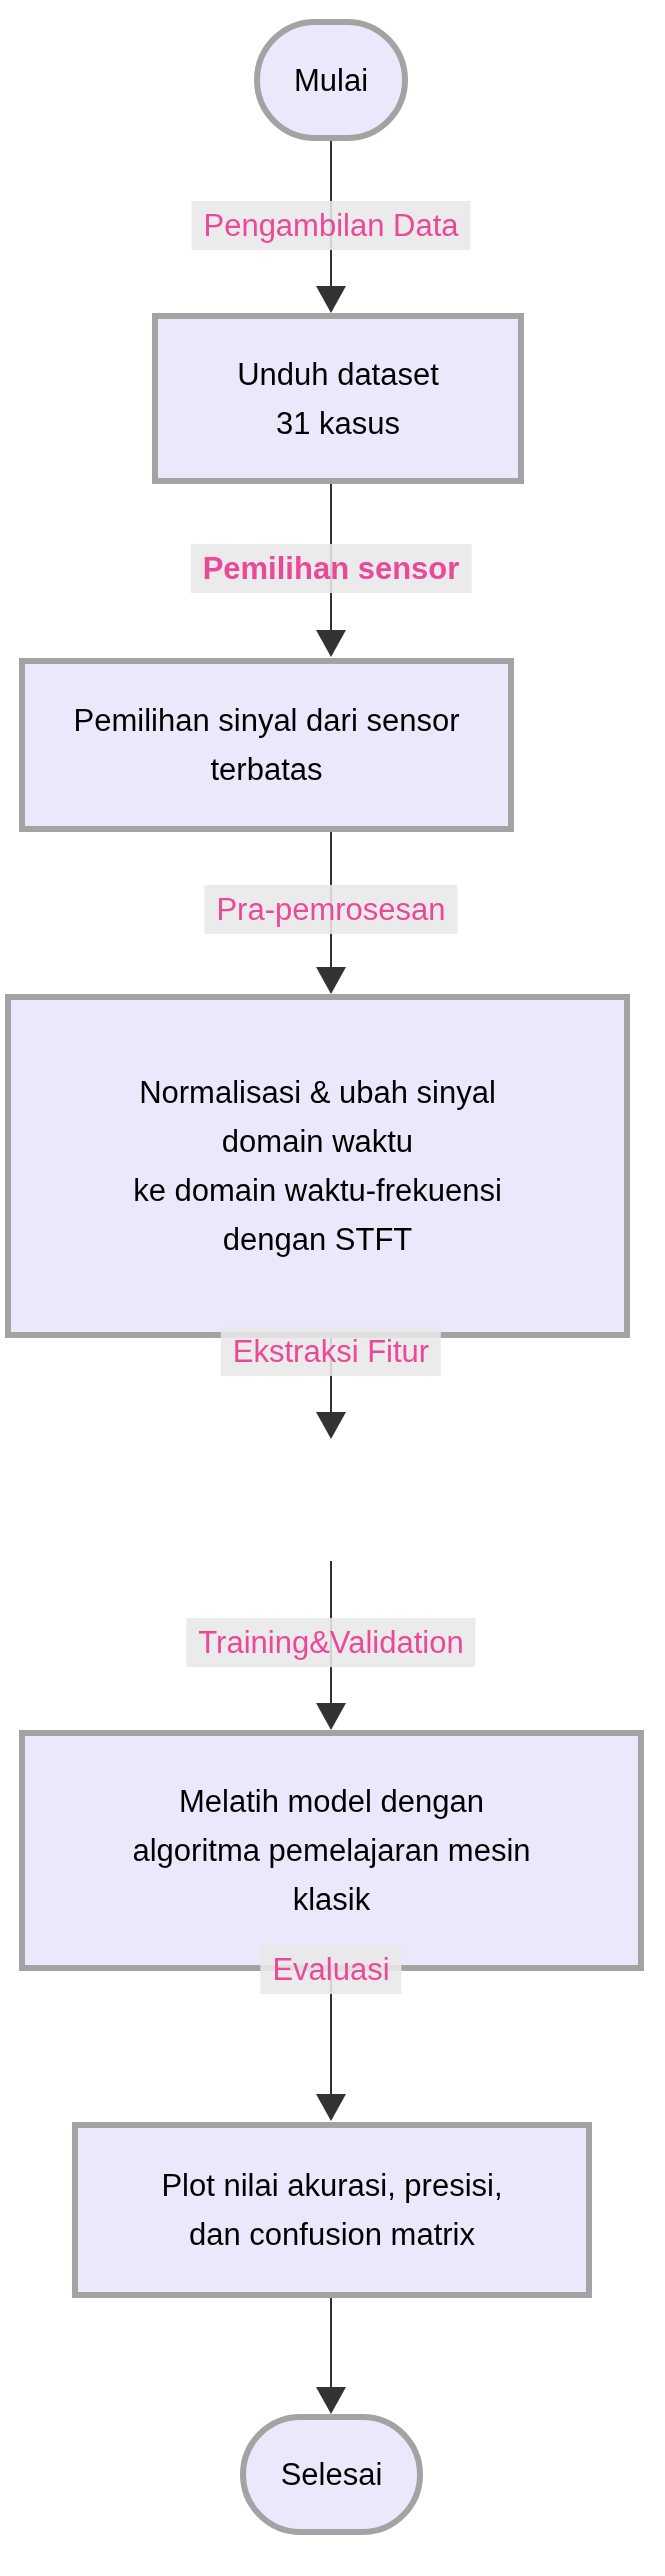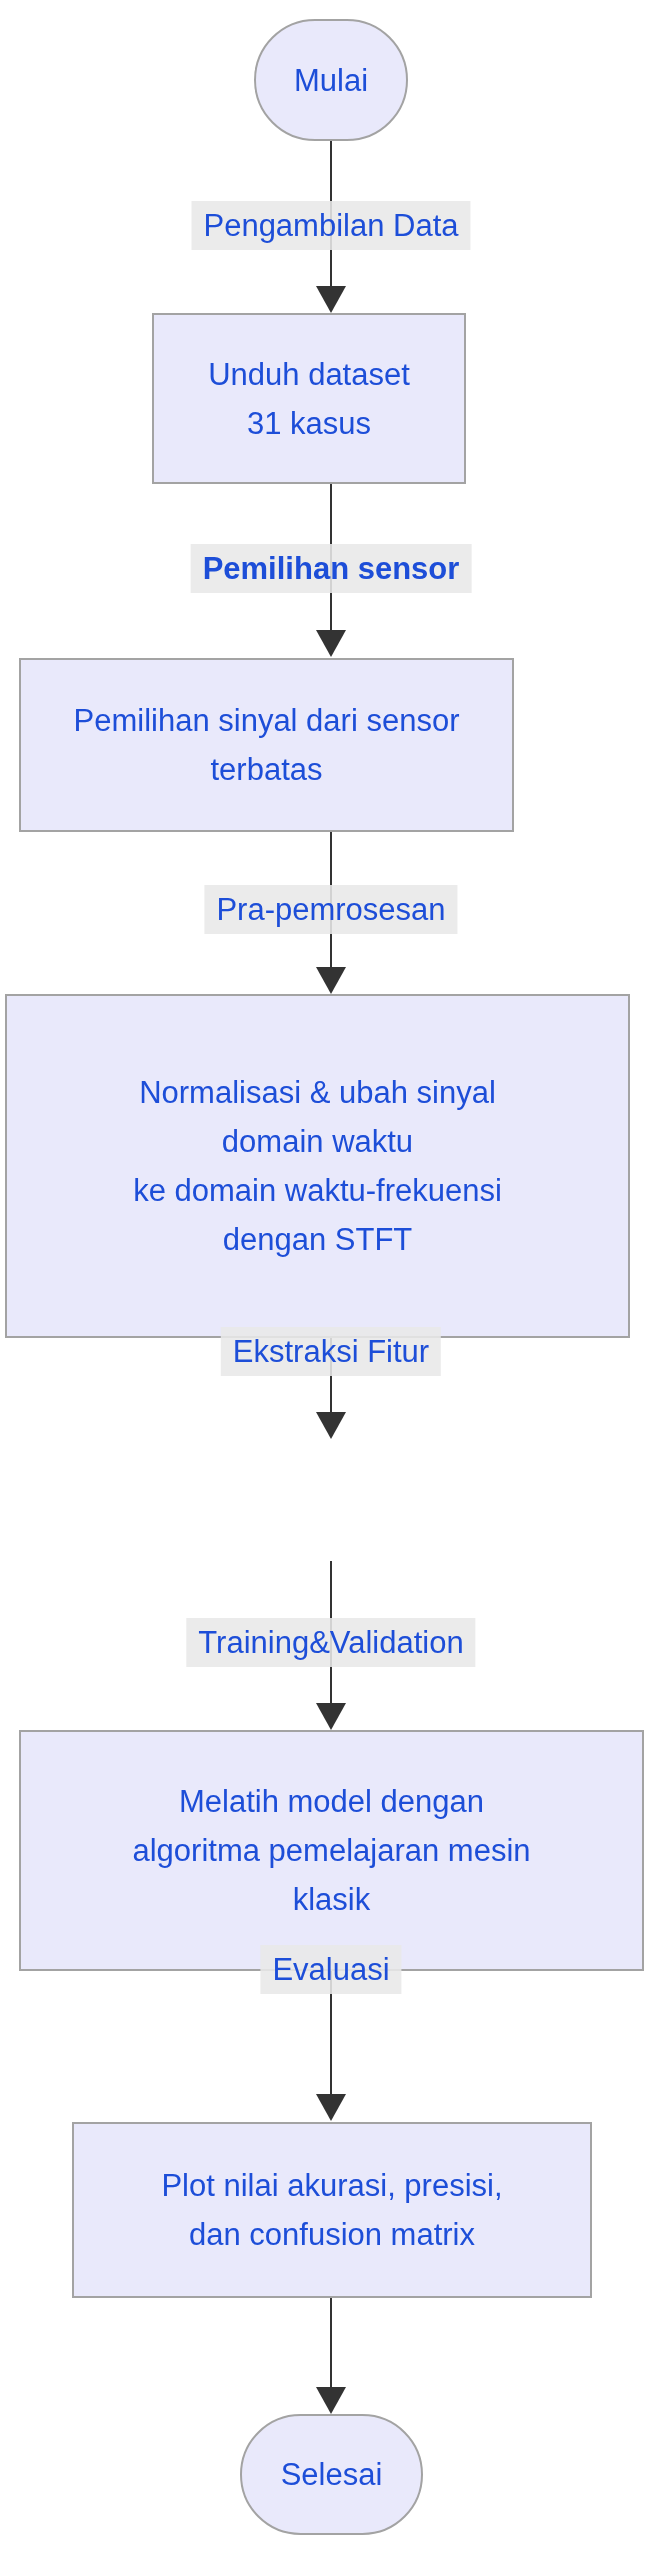--- a/index.html
+++ b/index.html
@@ -9,26 +9,26 @@
     background:#ffffff;
     font-family:"Liberation Sans",sans-serif;
     color:#333333;
     overflow:hidden;
   }
   
   .node{
     position:absolute;
     box-sizing:border-box;
     background:#e9e9fb;
-    border:2px solid #a3a3a3;
+    border:6px solid #a3a3a3;
     display:flex;align-items:center;justify-content:center;
     text-align:center;
     font-size:31px;line-height:49px;
     white-space:pre-line;
-    color:#1d4ed8;
+    color:#000000;
   }
   .stadium{border-radius:64px;}
   
   .edge{
     position:absolute;left:331px;transform:translateX(-50%);
     width:32px;
     display:flex;flex-direction:column;align-items:center;
   }
   .edge .line{width:2.7px;flex:1 1 auto;background:#333333;}
   .edge .arrow{
@@ -37,28 +37,28 @@
     border-right:15.4px solid transparent;
     border-top:27px solid #333333;
   }
   
   .elabel{
     position:absolute;left:331px;transform:translateX(-50%);
     background:rgba(232,232,232,0.88);
     font-size:31px;line-height:49px;
     padding:0 12px;
     white-space:nowrap;
-    color:#1d4ed8;
+    color:#ec4899;
     z-index:3;
   }
   
   #n-start{left:254px;top:19px;width:154px;height:122px;}
   #e1{top:141px;height:172px;}
   #l1{top:201px;}
-  #n-download{left:152px;top:313px;width:314px;height:171px;}
+  #n-download{left:152px;top:313px;width:372px;height:171px;}
   #e2{top:484px;height:173px;}
   #l2{top:544px;font-weight:bold;}
   #n-sensor{left:19px;top:658px;width:495px;height:174px;}
   #e3{top:832px;height:162px;}
   #l3{top:885px;}
   #n-preprocess{left:5px;top:994px;width:625px;height:344px;}
   #e4{top:1282px;height:157px;}
   #l4{top:1327px;text-align:right;}
   #n-dataset{left:60px;top:1439px;width:544px;height:121px;}
   #e5{top:1561px;height:169px;}

